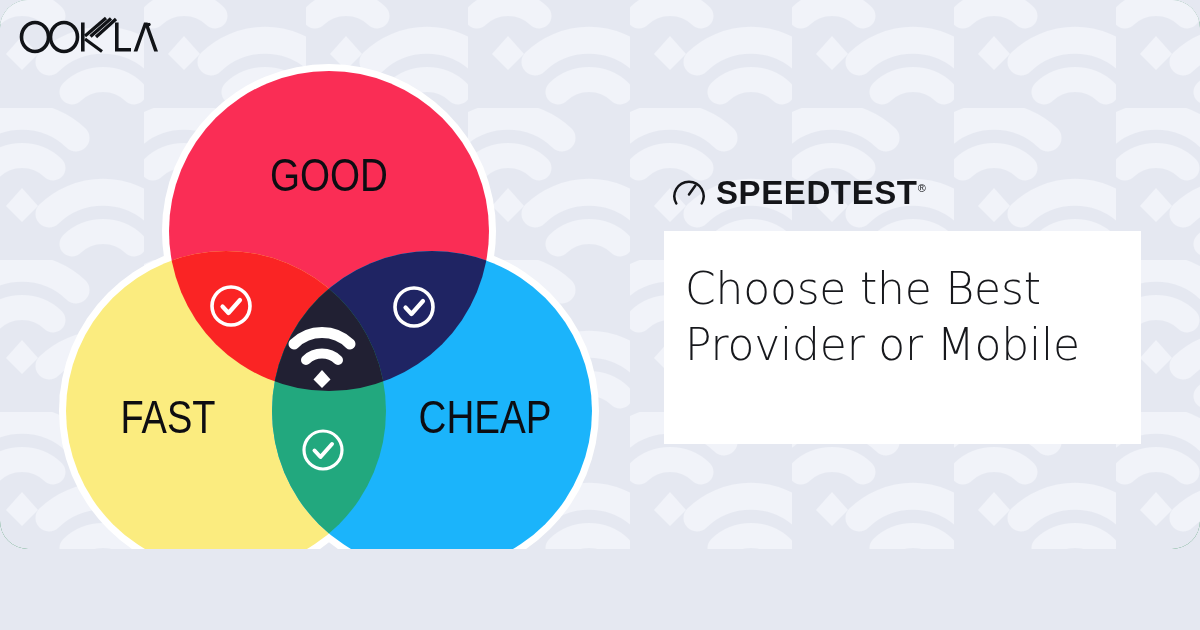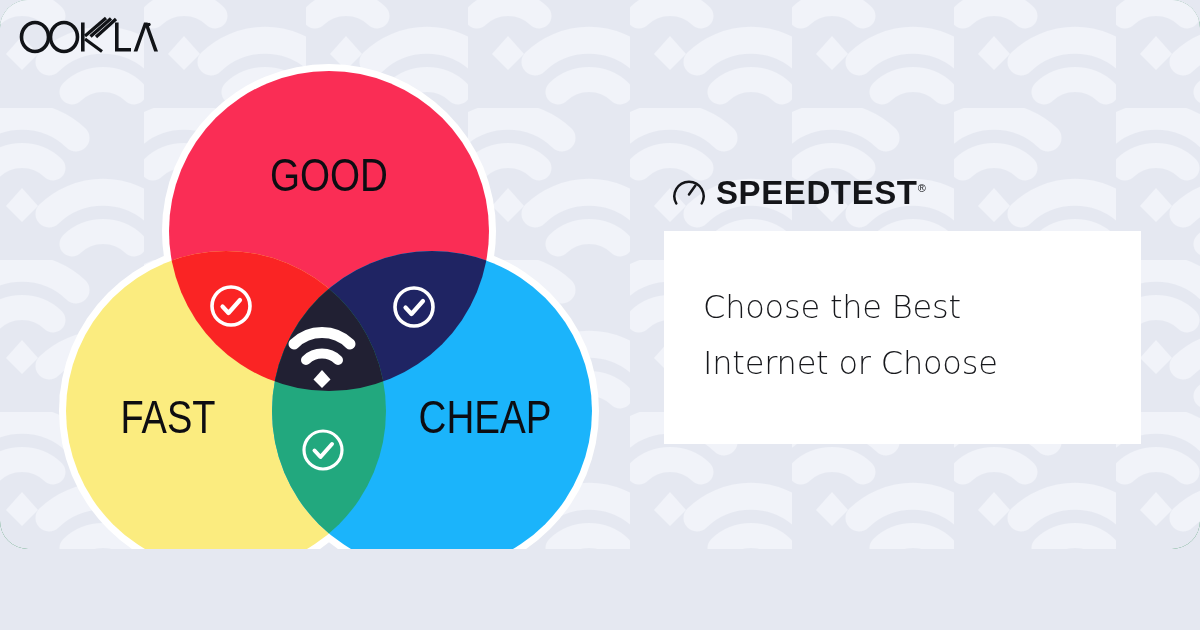--- a/index.html
+++ b/index.html
@@ -90,25 +90,25 @@
     margin-top: 17px;
     width: 477px;
     height: 213px;
     background: #ffffff;
     box-sizing: border-box;
     padding: 30px 28px 0 21px;
   }
   #headline {
     font-family: "DejaVu Sans", sans-serif;
     font-weight: 300;
-    font-size: 32px;
+    font-size: 44px;
     line-height: 56px;
     color: #17181c;
     letter-spacing: -0.2px;
-    margin: 18px;
+    margin: 0;
   }
   .hl-line { display: block; }
 
   
   .venn-label {
     font-family: "Liberation Sans", sans-serif;
     font-weight: normal;
     fill: #0d0d12;
   }
 </style>
@@ -230,19 +230,19 @@
         <path d="M 17 19.4 L 23.4 10.6" fill="none" stroke="#141519" stroke-width="2.5" stroke-linecap="round"></path>
       </svg>
       <div id="speedtest-wordmark">
         <span>SPEEDTEST</span><span id="speedtest-reg">®</span>
       </div>
     </div>
 
     <div id="headline-card">
       <h1 id="headline">
         <span class="hl-line">Choose the Best</span>
-        <span class="hl-line">Internet or Choose</span>
+        <span class="hl-line">Provider or Mobile</span>
       </h1>
     </div>
 
   </div>
 
 </div>
 
 </body></html>

